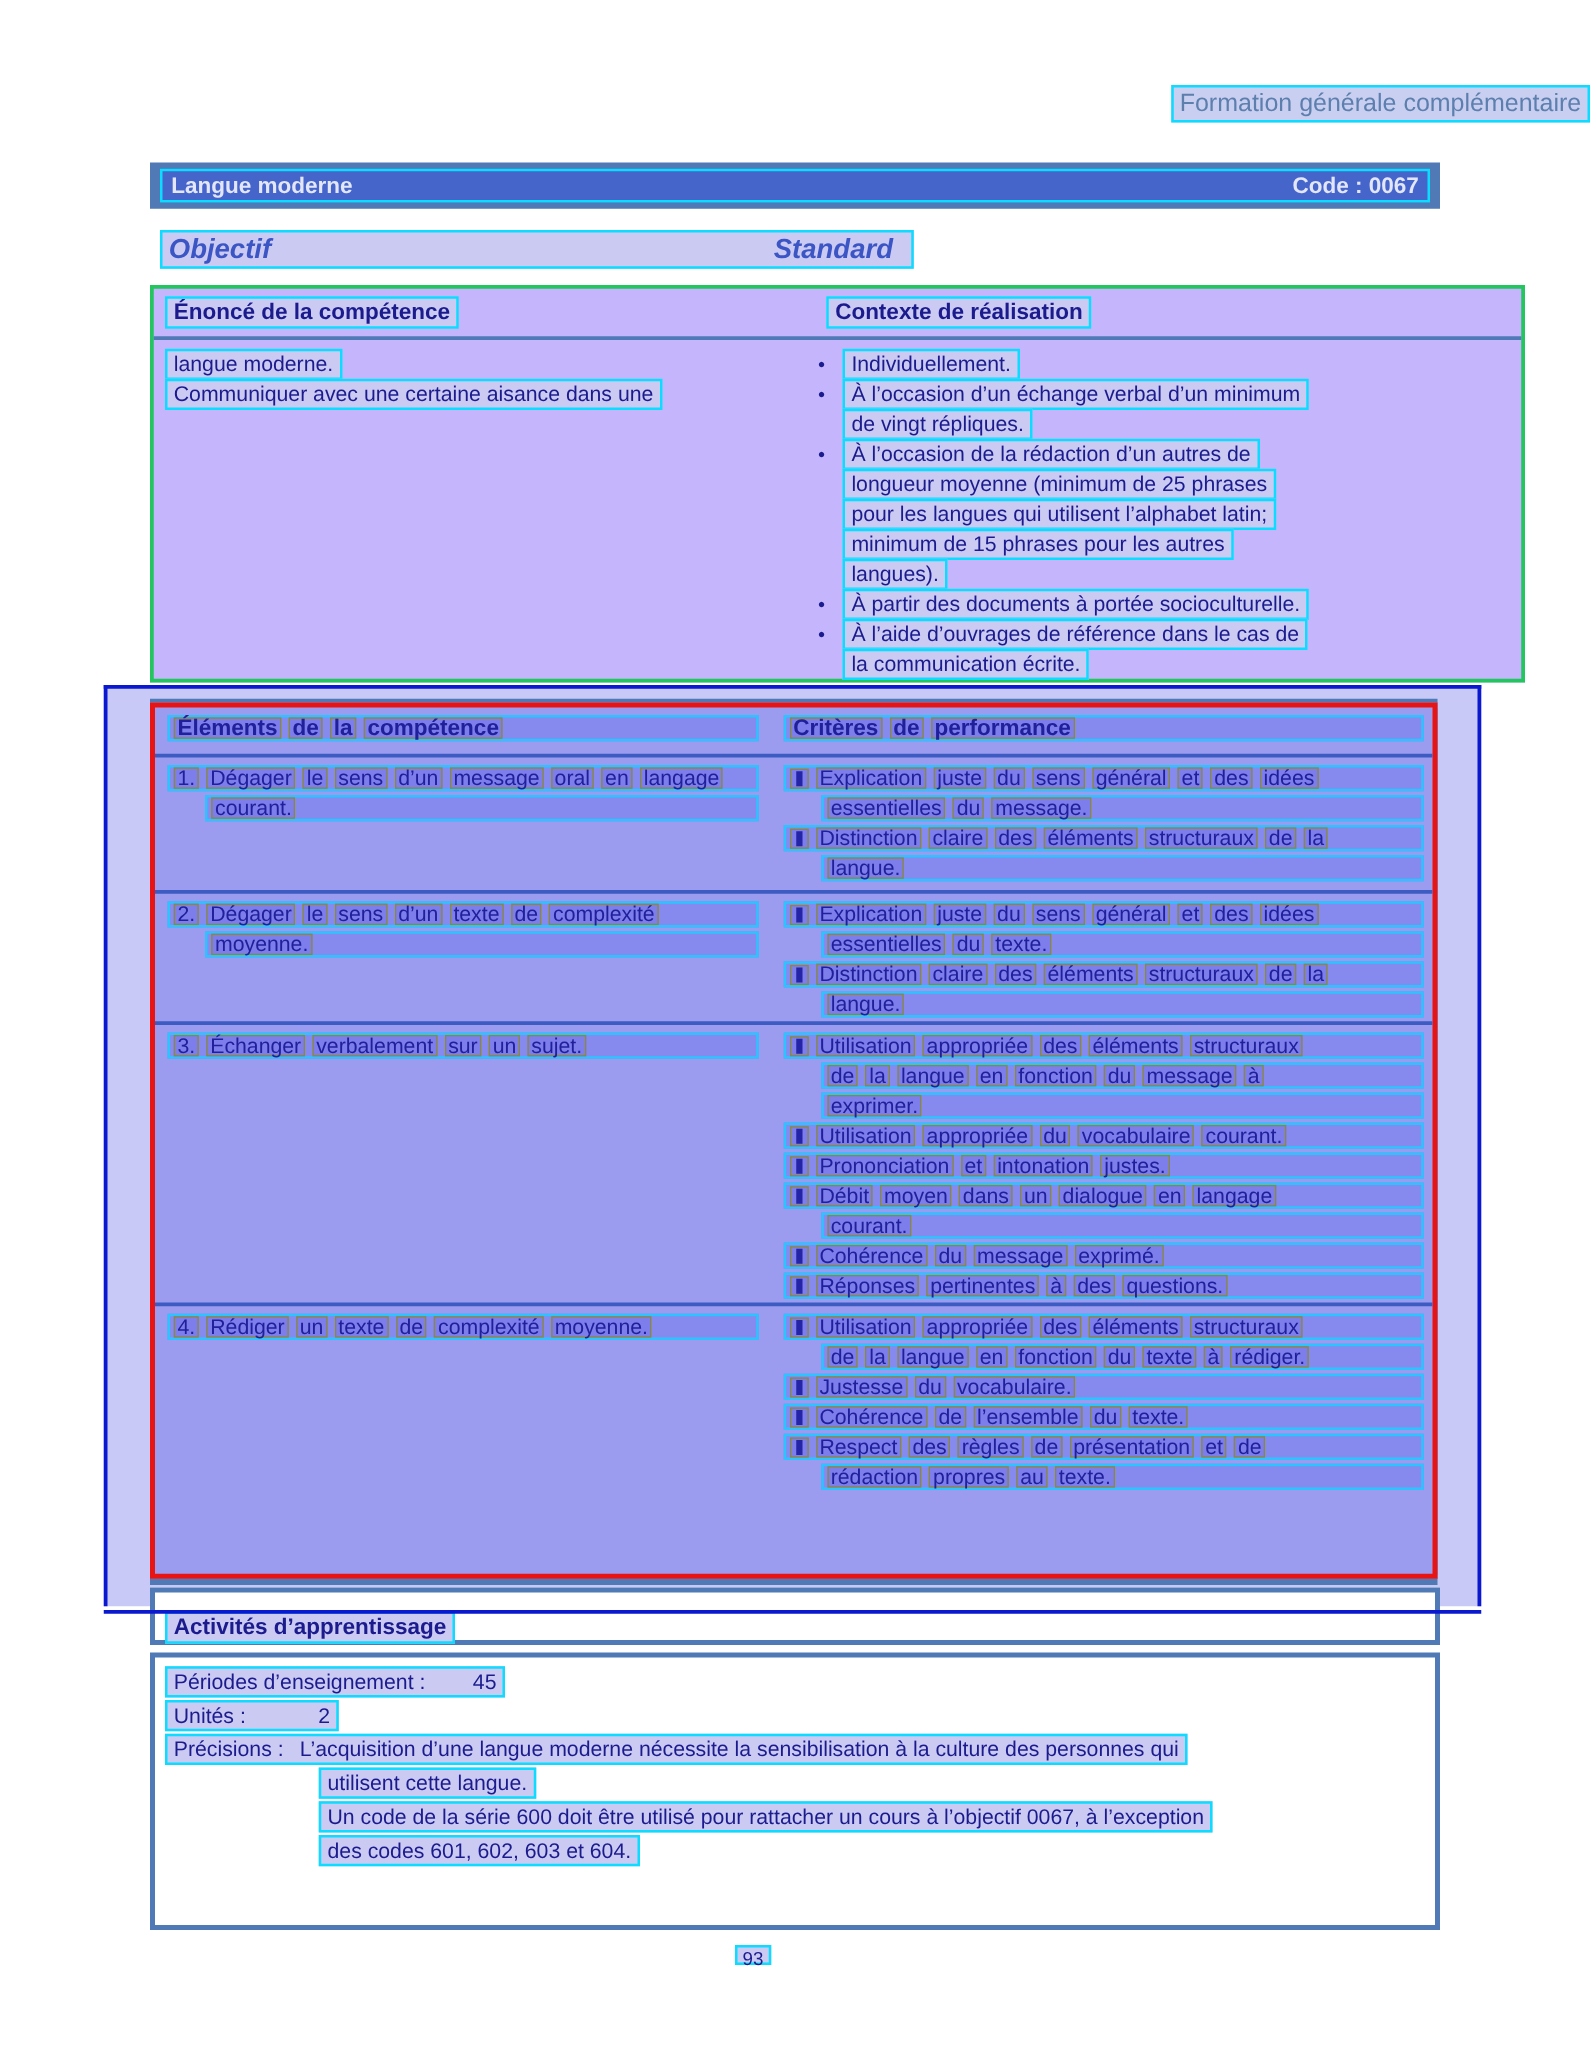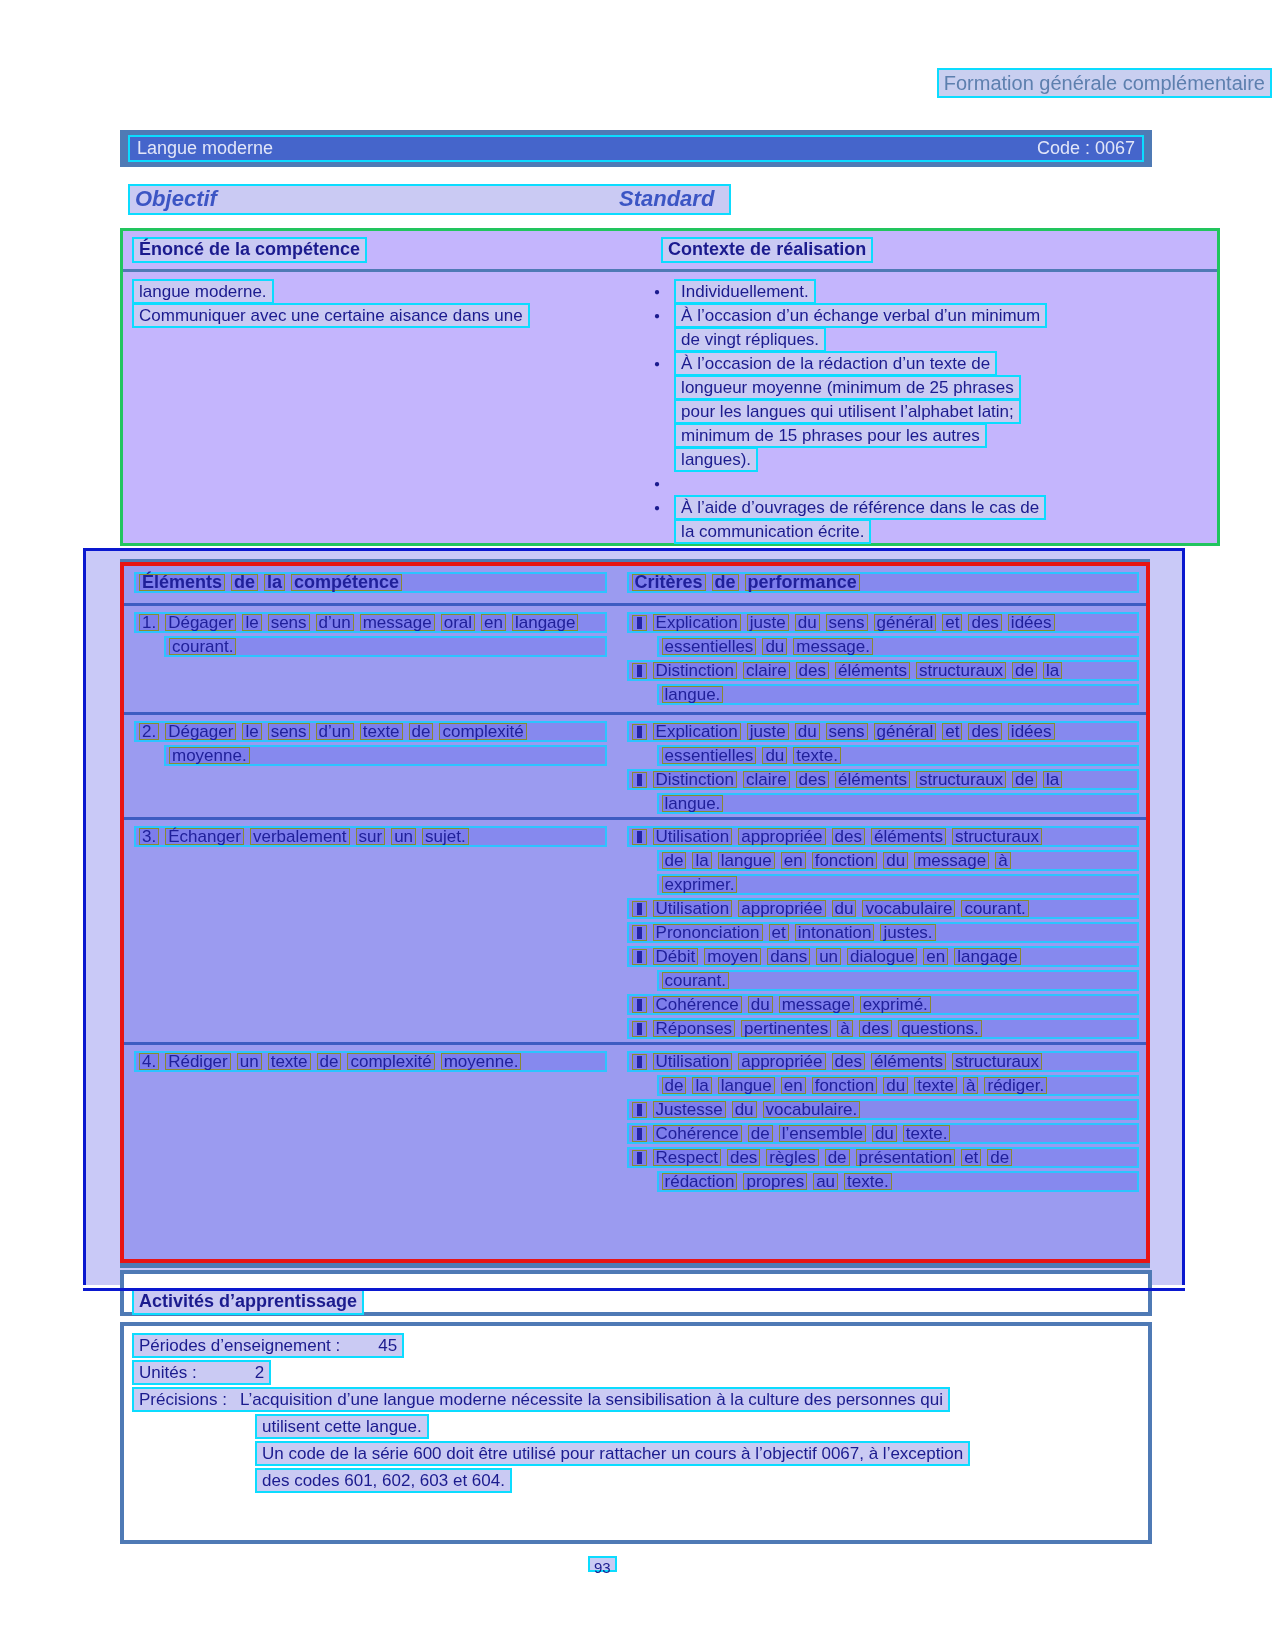--- a/index.html
+++ b/index.html
@@ -11,21 +11,21 @@
   
   .hl{
     display:inline-block;background:#cacaf3;border:2px solid #0cdcff;
     padding:0 5px;height:25px;line-height:21px;font-size:17px;color:#1b1b8e;
     white-space:nowrap;vertical-align:top;
   }
   
   .top-label-wrap{position:absolute;top:68px;left:0;width:1272px;text-align:right;}
   .top-label{font-size:20px;height:30px;line-height:26px;color:#5d7fae;background:#c9cff0;}
   
-  .header-bar{position:absolute;top:130px;left:120px;width:1032px;height:37px;background:#4f7ab5;}
+  .header-bar{position:absolute;top:130px;left:120px;width:1032px;height:37px;background:#4f7ab5;font-weight:bold;}
   .hlbar{
     margin:5px 8px;height:27px;display:flex;justify-content:space-between;align-items:center;
     background:#4565cb;border:2px solid #0cdcff;padding:0 7px;font-size:18px;color:#e2e6f8;
   }
   
   .obj-row{position:absolute;top:184px;left:128px;width:603px;height:31px;line-height:25px;
     font-size:22px;font-weight:bold;font-style:italic;color:#3c55c4;}
   .obj-row .std{position:absolute;left:489px;top:0;}
   
   .table1{position:absolute;top:228px;left:120px;width:1100px;height:318px;border:3px solid #22c55e;background:#c4b5fd;}
@@ -122,40 +122,41 @@
           <div class="t1-brow">
             <span class="t1-bullet">●</span>
             <span class="hl">À l’occasion d’un échange verbal d’un minimum</span>
           </div>
           <div class="t1-brow">
             <span class="t1-bullet"></span>
             <span class="hl">de vingt répliques.</span>
           </div>
           <div class="t1-brow">
             <span class="t1-bullet">●</span>
-            <span class="hl">À l’occasion de la rédaction d’un texte de</span>
+            <span class="hl">À l’occasion de la rédaction d’un autres de</span>
           </div>
           <div class="t1-brow">
             <span class="t1-bullet"></span>
             <span class="hl">longueur moyenne (minimum de 25 phrases</span>
           </div>
           <div class="t1-brow">
             <span class="t1-bullet"></span>
             <span class="hl">pour les langues qui utilisent l’alphabet latin;</span>
           </div>
           <div class="t1-brow">
             <span class="t1-bullet"></span>
             <span class="hl">minimum de 15 phrases pour les autres</span>
           </div>
           <div class="t1-brow">
             <span class="t1-bullet"></span>
             <span class="hl">langues).</span>
           </div>
           <div class="t1-brow">
             <span class="t1-bullet">●</span>
+            <span class="hl">À partir des documents à portée socioculturelle.</span>
           </div>
           <div class="t1-brow">
             <span class="t1-bullet">●</span>
             <span class="hl">À l’aide d’ouvrages de référence dans le cas de</span>
           </div>
           <div class="t1-brow">
             <span class="t1-bullet"></span>
             <span class="hl">la communication écrite.</span>
           </div>
         </div>

